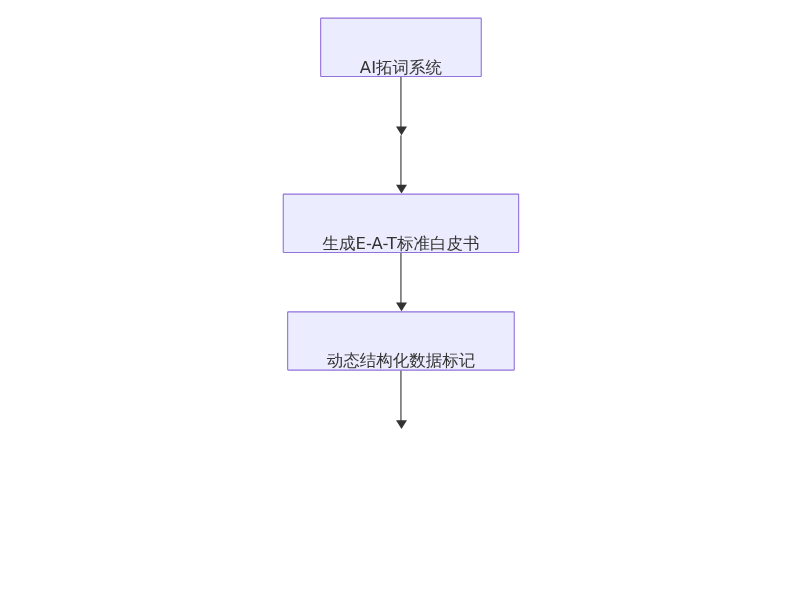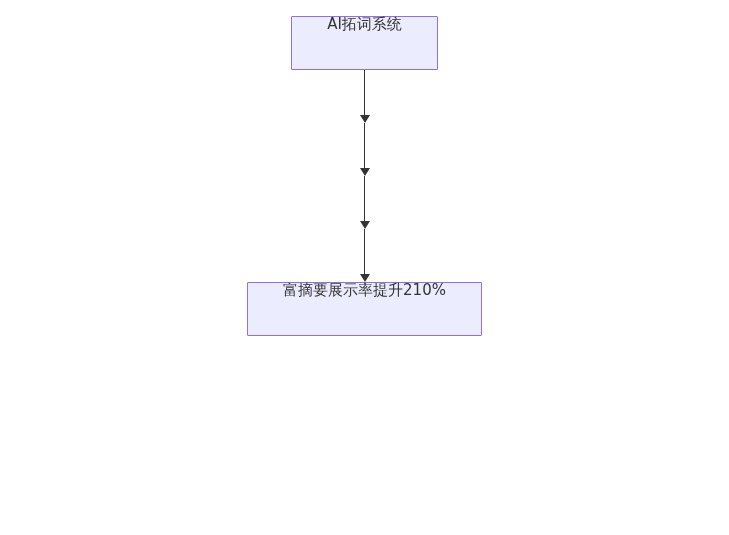--- a/index.html
+++ b/index.html
@@ -22,21 +22,21 @@
   }
   .node {
     background: #ECECFF;
     border: 1px solid #9370DB;
     color: #333333;
     font-size: 15px;
     line-height: 1;
     padding: 0 35px;
     height: 54px;
     display: flex;
-    align-items: flex-start;
+    align-items: flex-end;
     justify-content: center;
     white-space: nowrap;
     border-radius: 1px;
   }
   .arrow {
     display: flex;
     flex-direction: column;
     align-items: center;
   }
   .arrow .line {
@@ -66,29 +66,32 @@
     <div class="line"></div>
     <div class="head"></div>
   </div>
 
 
   <div class="arrow">
     <div class="line"></div>
     <div class="head"></div>
   </div>
 
+  <div class="node">
+    <span>生成E-A-T标准白皮书</span>
+  </div>
+
+  <div class="arrow">
+    <div class="line"></div>
+    <div class="head"></div>
+  </div>
+
+  <div class="node">
+    <span>动态结构化数据标记</span>
+  </div>
 
   <div class="arrow">
     <div class="line"></div>
     <div class="head"></div>
   </div>
 
 
-  <div class="arrow">
-    <div class="line"></div>
-    <div class="head"></div>
-  </div>
-
-  <div class="node">
-    <span>富摘要展示率提升210%</span>
-  </div>
-
 </div>
 
 </body></html>

